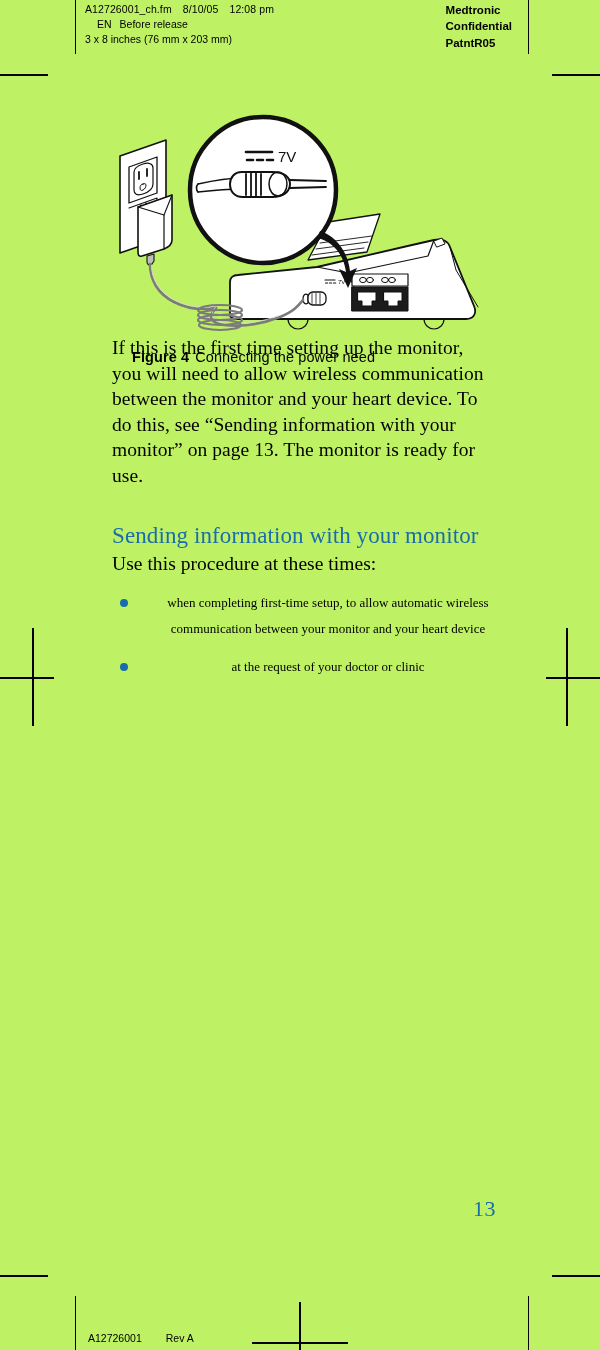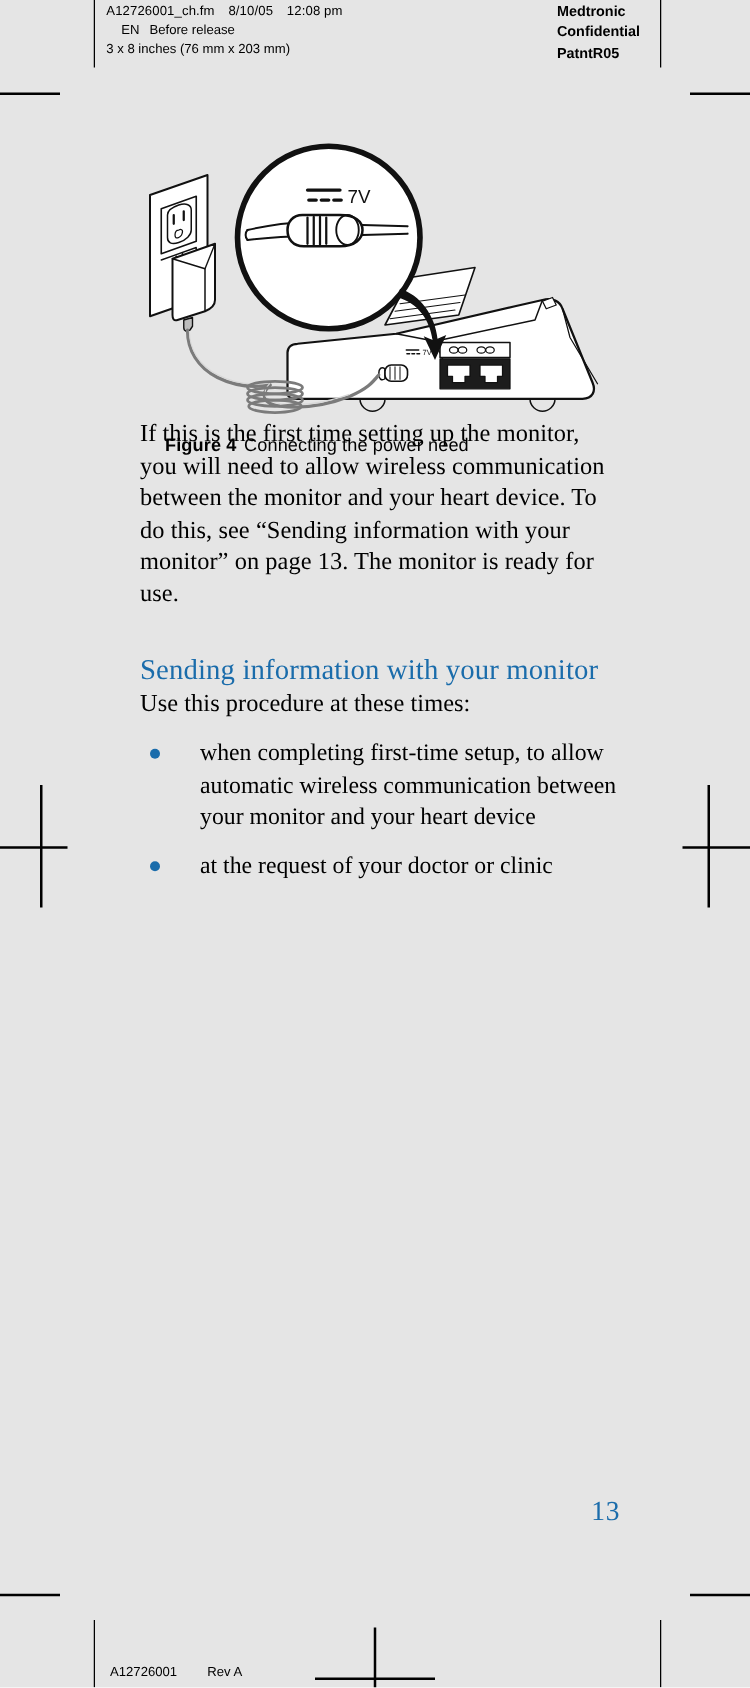--- a/index.html
+++ b/index.html
@@ -9,21 +9,21 @@
   }
   body {
     font-family: "Liberation Serif", serif;
     -webkit-font-smoothing: antialiased;
   }
   #page {
     position: relative;
     width: 600px;
     height: 1350px;
     overflow: hidden;
-    background: #e5e5e5;
+    background: #bef264;
   }
 
   
   .trim-rule {
     position: absolute;
     background: #000;
     width: 1px;
   }
   .crop-h {
     position: absolute;
@@ -130,24 +130,25 @@
   .lead { margin-top: 18px; }
 
   ul.bullets {
     list-style: none;
     margin: 14px 0 0 0;
     padding: 0;
   }
   ul.bullets li {
     position: relative;
     padding-left: 48px;
-    font-size: 19px;
+    font-size: 13px;
     line-height: 25.6px;
     color: #000;
     margin-bottom: 13px;
+    text-align: center;
   }
   ul.bullets li:last-child { margin-bottom: 0; }
   ul.bullets li .dot {
     position: absolute;
     left: 8px;
     top: 9px;
     width: 8px;
     height: 8px;
     border-radius: 50%;
     background: #1a6cab;

